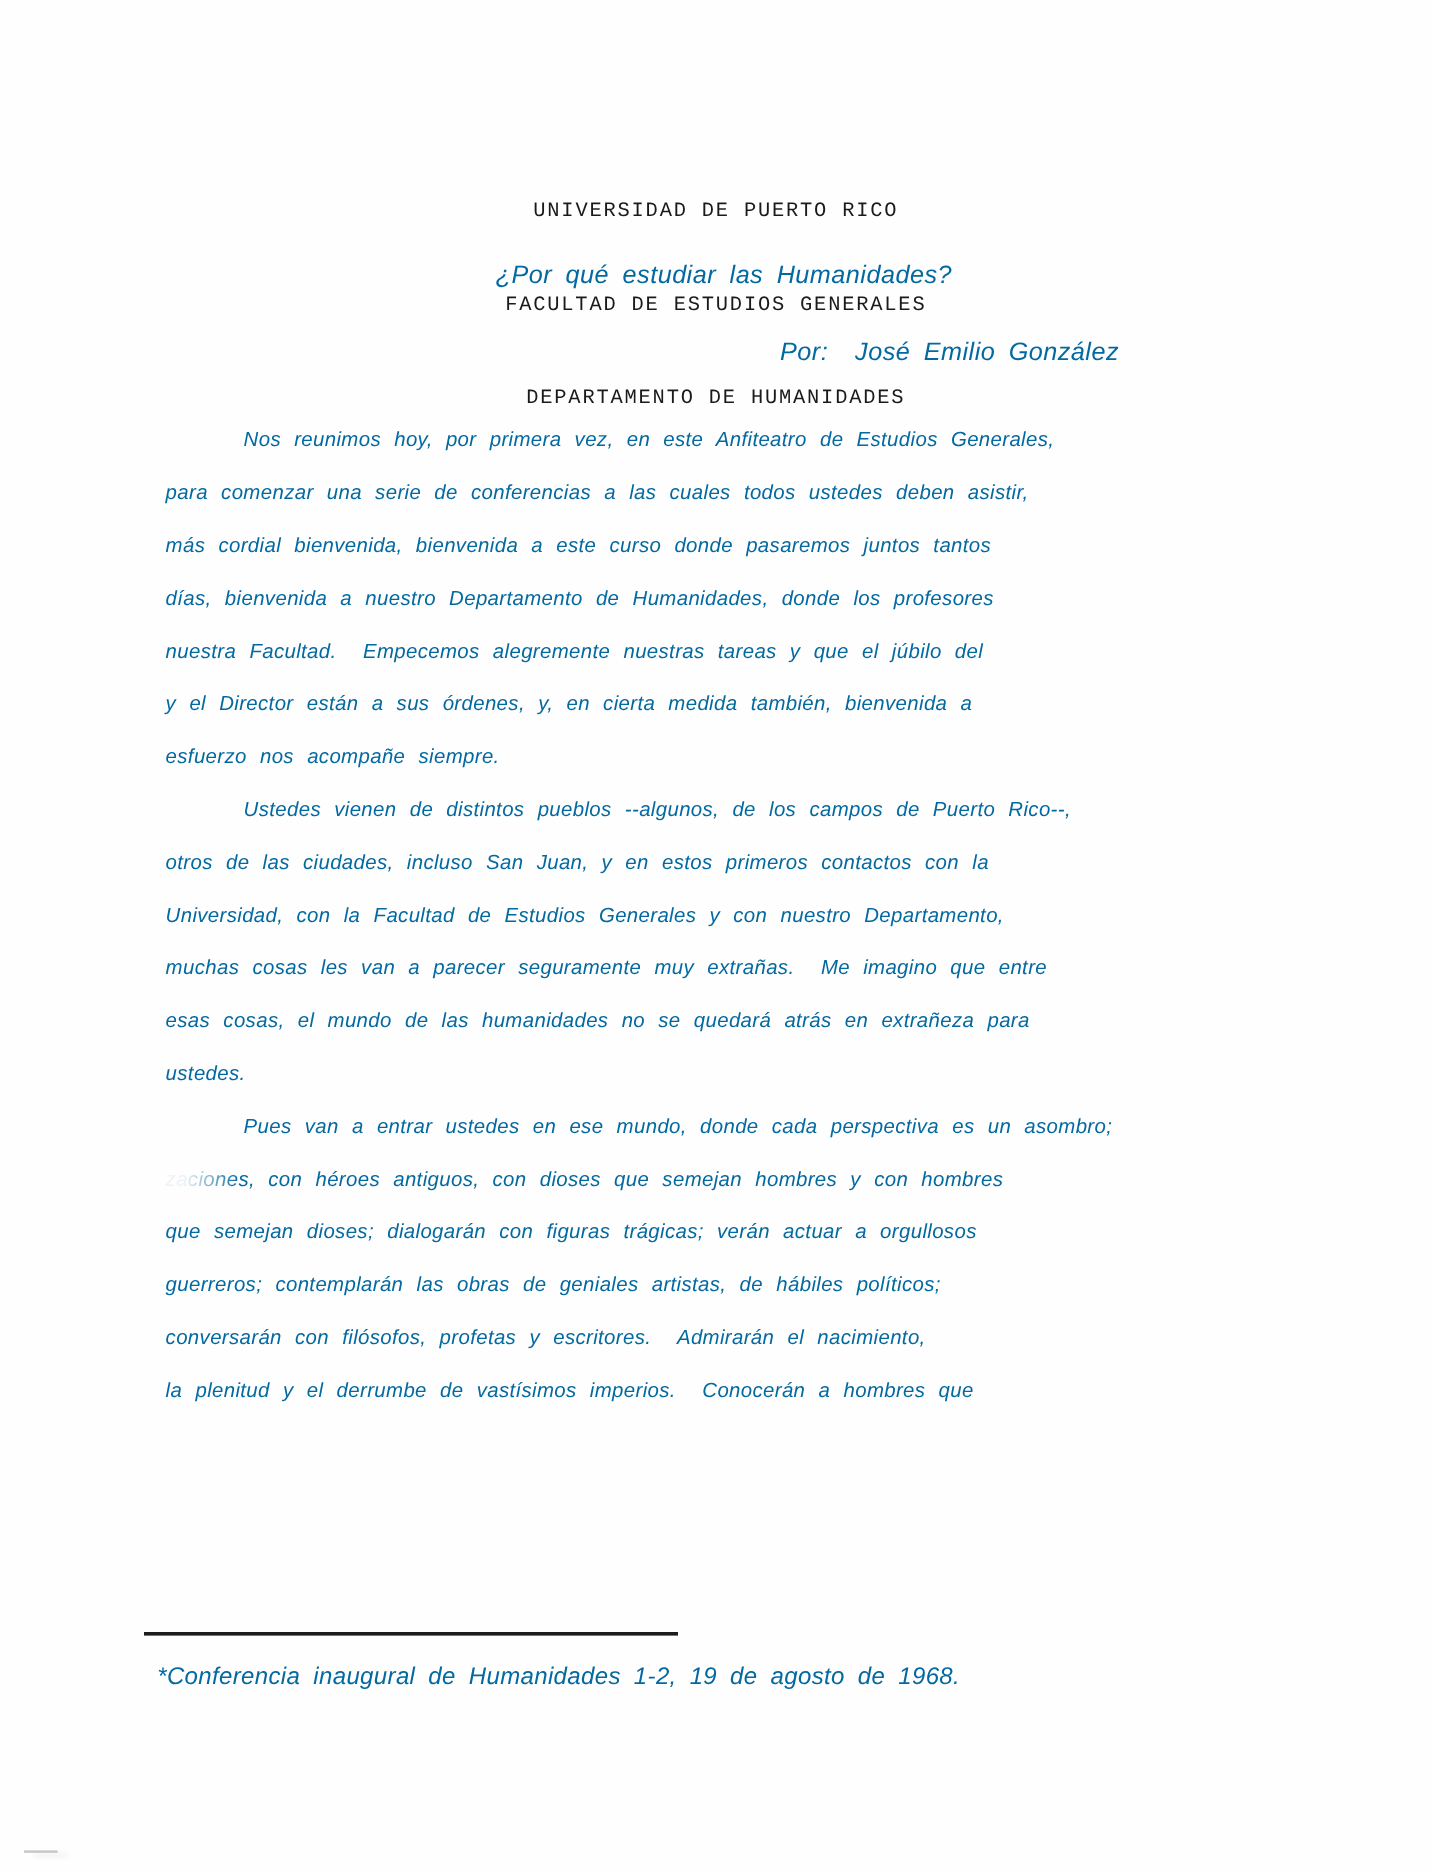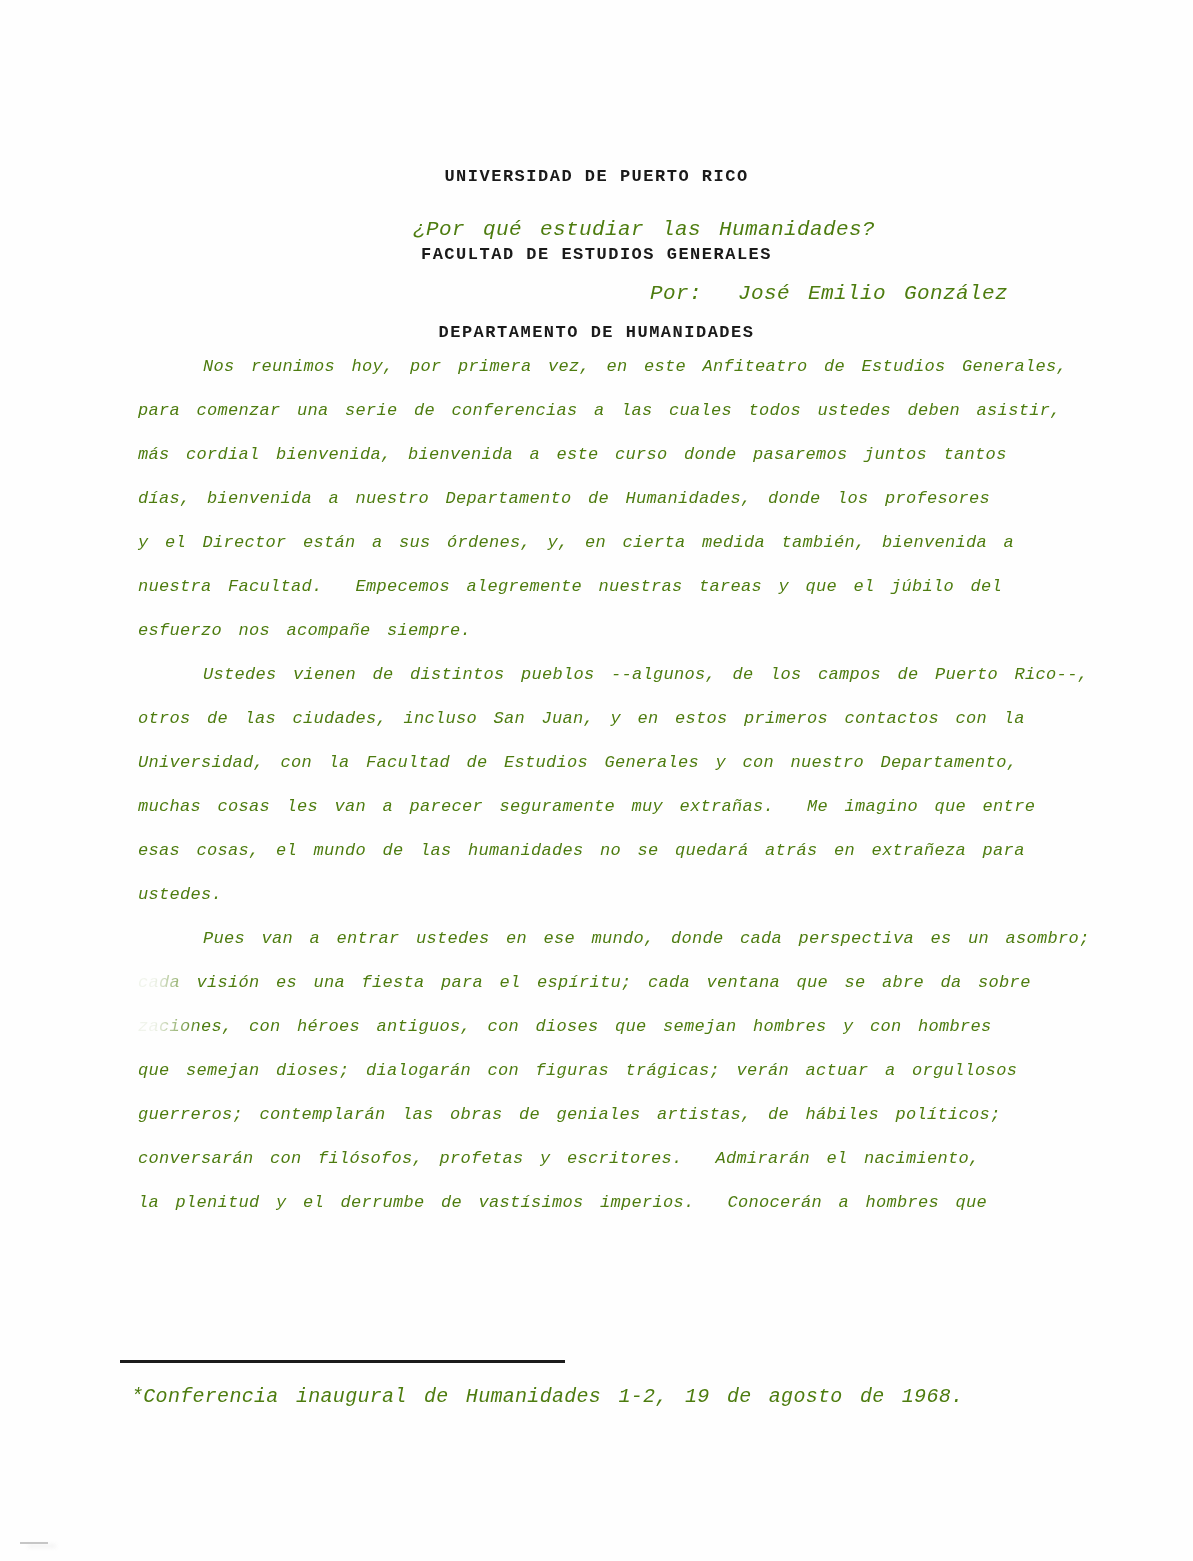--- a/index.html
+++ b/index.html
@@ -12,29 +12,29 @@
     color:#161616;
     font-family:"DejaVu Serif", serif;
   }
   
   .doc-header{
     position:absolute;top:112px;left:0;width:100%;
     text-align:center;
     font-family:"Liberation Mono", monospace;
     font-size:17px;line-height:26px;
     letter-spacing:1.5px;
-    font-weight:bold;
+    font-weight:normal;
     color:#1a1a1a;
     white-space:pre;
   }
   
   .script{
-    font-family:Liberation Mono, monospace;
+    font-family:Liberation Sans, sans-serif;
     font-style:italic;
-    color:#4d7c0f;
+    color:#0369a1;
   }
   .doc-title{
     position:absolute;top:218px;left:413px;
     font-size:21px;
     word-spacing:5px;letter-spacing:0.4px;
     white-space:pre;
   }
   .doc-byline{
     position:absolute;top:282px;left:650px;
     font-size:21px;
@@ -89,35 +89,34 @@
   <div class="doc-title script">¿Por qué estudiar las Humanidades?</div>
 
   <div class="doc-byline script">Por:  José Emilio González</div>
 
   <div class="doc-body script" id="body-container">
       <div>
         <div class="line indent">Nos reunimos hoy, por primera vez, en este Anfiteatro de Estudios Generales,</div>
         <div class="line">para comenzar una serie de conferencias a las cuales todos ustedes deben asistir,</div>
         <div class="line">más cordial bienvenida, bienvenida a este curso donde pasaremos juntos tantos</div>
         <div class="line">días, bienvenida a nuestro Departamento de Humanidades, donde los profesores</div>
+        <div class="line">nuestra Facultad.  Empecemos alegremente nuestras tareas y que el júbilo del</div>
         <div class="line">y el Director están a sus órdenes, y, en cierta medida también, bienvenida a</div>
-        <div class="line">nuestra Facultad.  Empecemos alegremente nuestras tareas y que el júbilo del</div>
         <div class="line">esfuerzo nos acompañe siempre.</div>
       </div>
       <div>
         <div class="line indent">Ustedes vienen de distintos pueblos --algunos, de los campos de Puerto Rico--,</div>
         <div class="line">otros de las ciudades, incluso San Juan, y en estos primeros contactos con la</div>
         <div class="line">Universidad, con la Facultad de Estudios Generales y con nuestro Departamento,</div>
         <div class="line">muchas cosas les van a parecer seguramente muy extrañas.  Me imagino que entre</div>
         <div class="line">esas cosas, el mundo de las humanidades no se quedará atrás en extrañeza para</div>
         <div class="line">ustedes.</div>
       </div>
       <div>
         <div class="line indent">Pues van a entrar ustedes en ese mundo, donde cada perspectiva es un asombro;</div>
-        <div class="line fade-left">cada visión es una fiesta para el espíritu; cada ventana que se abre da sobre</div>
         <div class="line fade-left">zaciones, con héroes antiguos, con dioses que semejan hombres y con hombres</div>
         <div class="line">que semejan dioses; dialogarán con figuras trágicas; verán actuar a orgullosos</div>
         <div class="line">guerreros; contemplarán las obras de geniales artistas, de hábiles políticos;</div>
         <div class="line">conversarán con filósofos, profetas y escritores.  Admirarán el nacimiento,</div>
         <div class="line">la plenitud y el derrumbe de vastísimos imperios.  Conocerán a hombres que</div>
       </div>
     </div>
 
   <div class="footnote-rule"></div>
 

